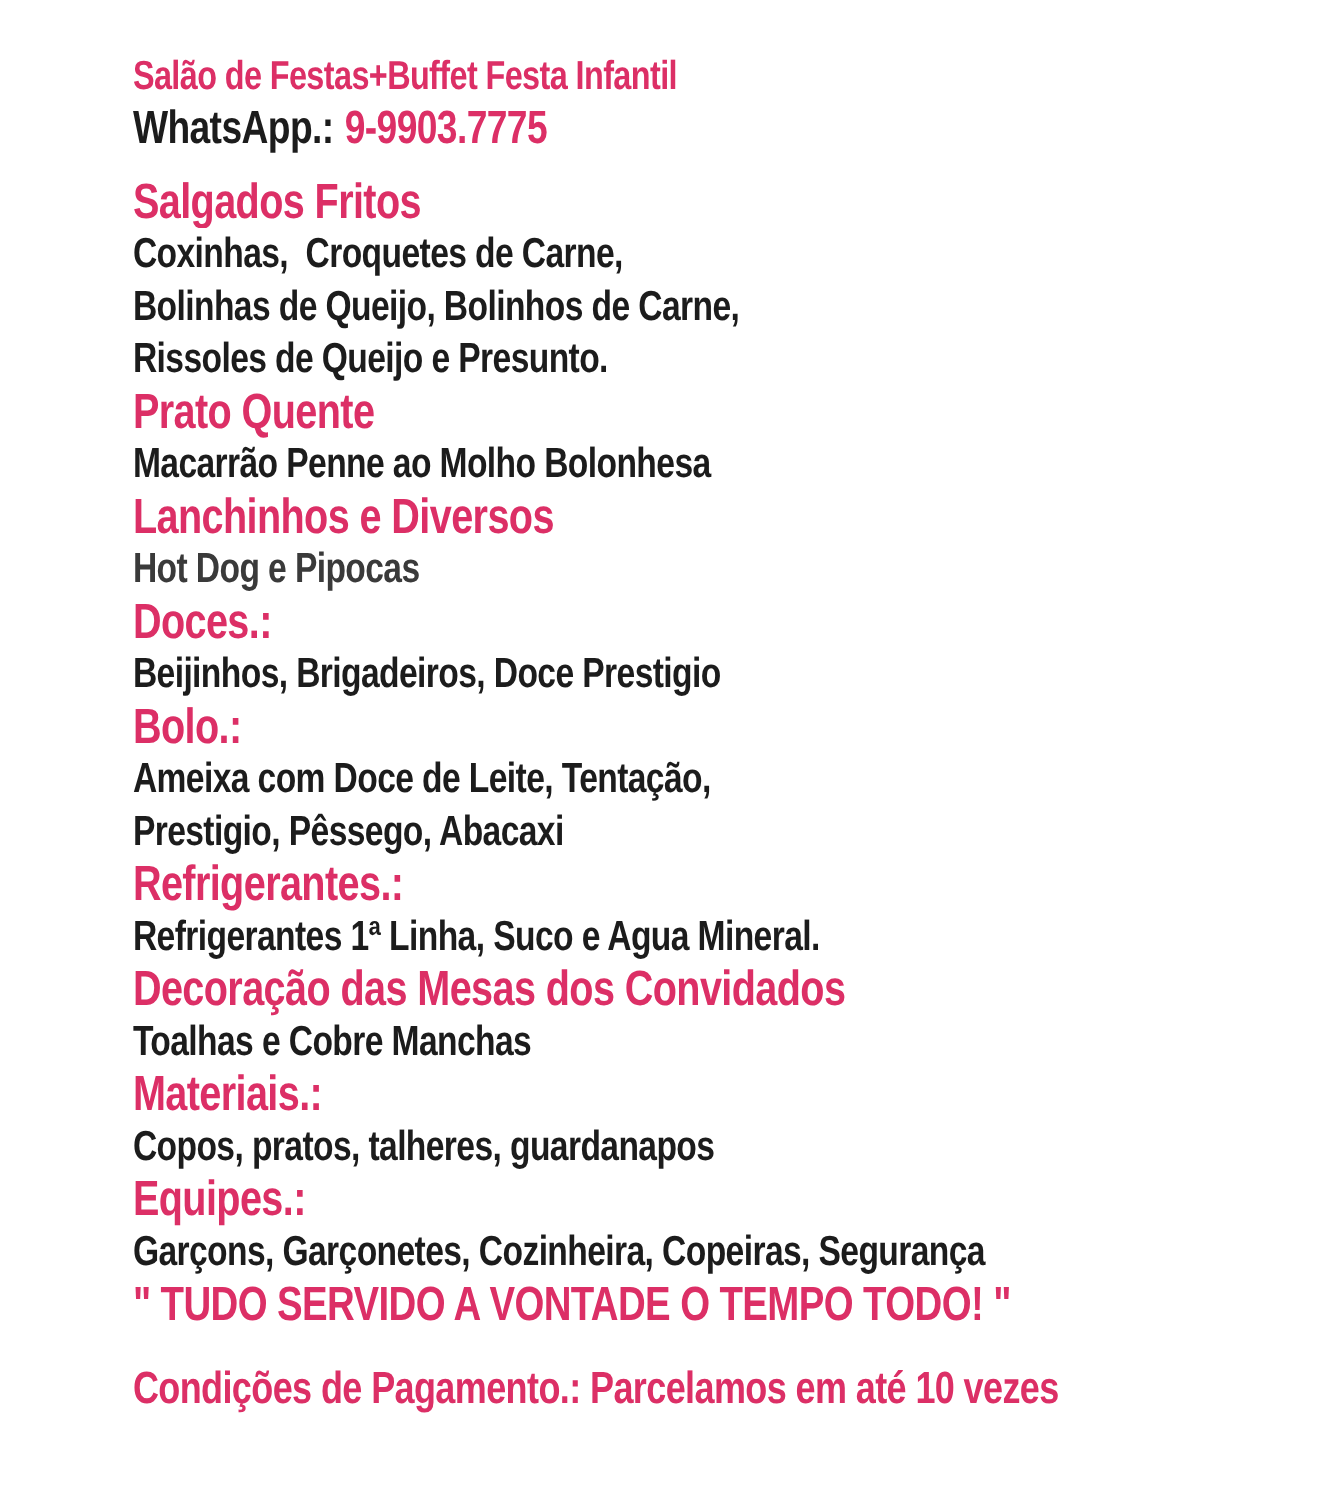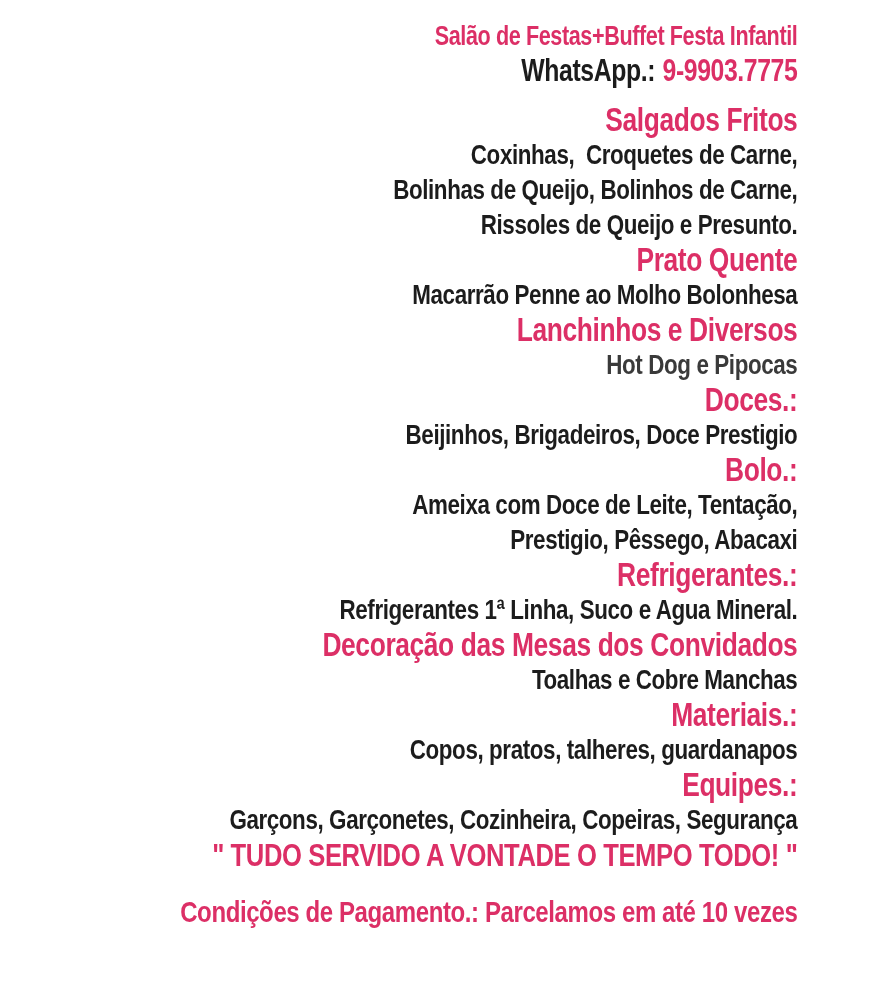--- a/index.html
+++ b/index.html
@@ -11,22 +11,22 @@
   * { margin: 0; padding: 0; box-sizing: border-box; }
   html, body { background: #ffffff; }
   .flyer {
     position: relative;
     width: 886px;
     height: 990px;
     background: var(--paper);
     overflow: hidden;
     font-family: "Liberation Sans", "DejaVu Sans", sans-serif;
     font-weight: bold;
-    text-align: right;
-    padding-top: 20px;
+    text-align: left;
+    padding-top: 34px;
   }
   
   .line {
     display: block;
     white-space: pre;
     transform: scaleX(0.8);
     transform-origin: 50% 50%;
     letter-spacing: -0.5px;
   }
   .title {

